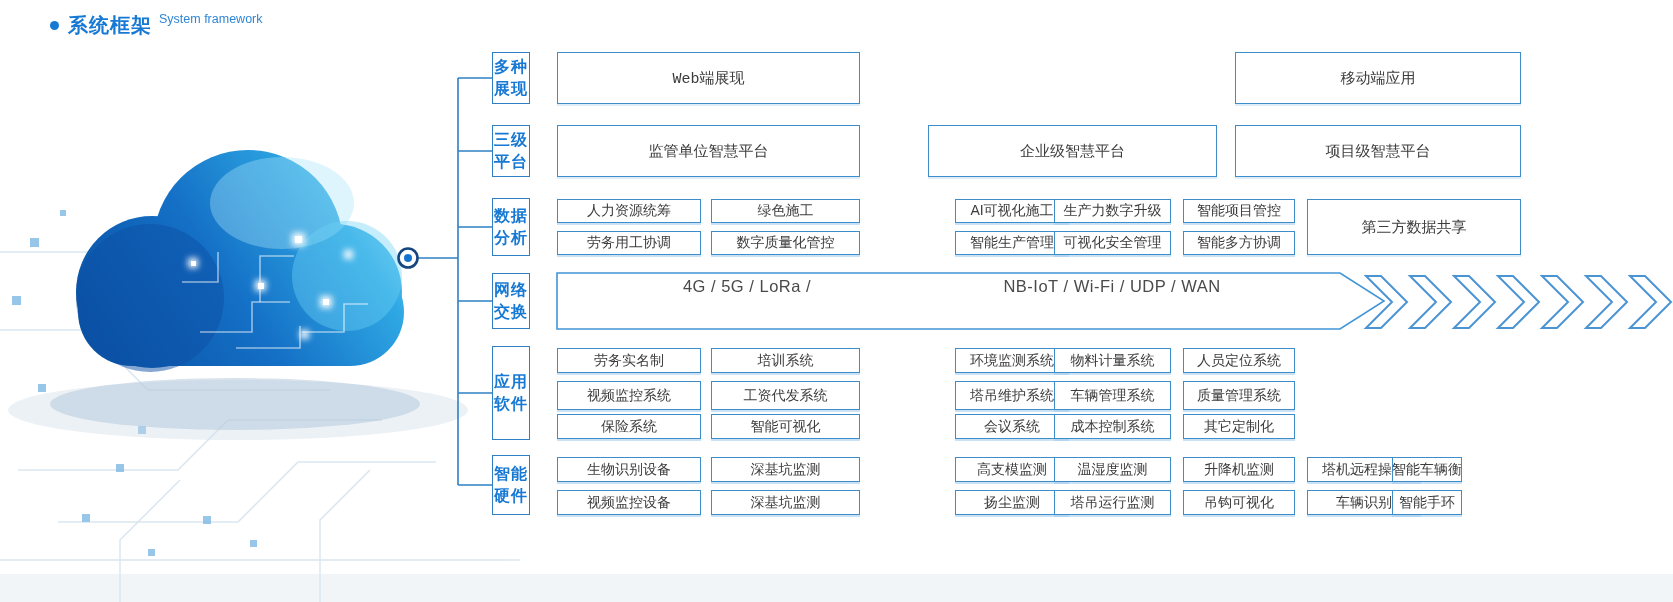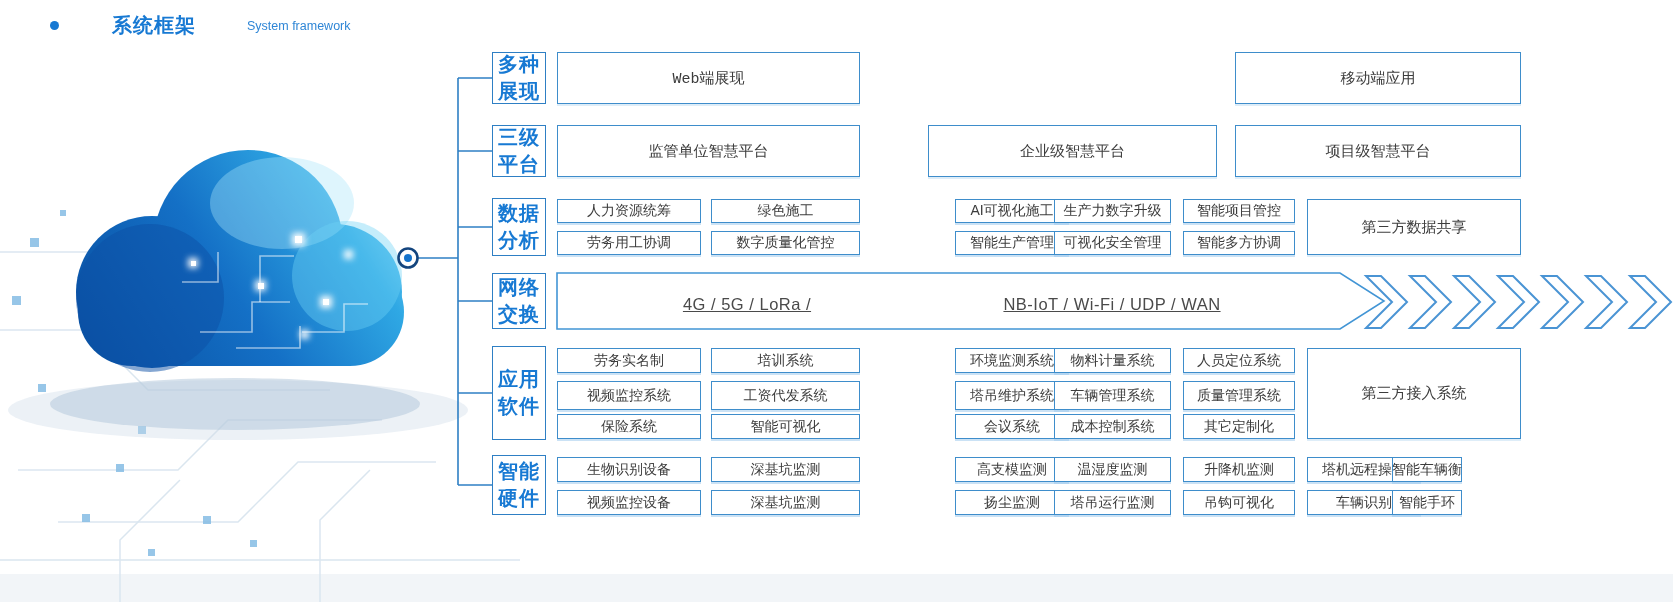--- a/index.html
+++ b/index.html
@@ -1,28 +1,28 @@
 <!DOCTYPE html>
 <html><head>
 <meta charset="utf-8">
 <style>
   html,body{margin:0;padding:0;background:#fff;}
   .canvas{position:relative;width:1673px;height:602px;background:#fff;overflow:hidden;
           font-family:"Liberation Sans",sans-serif;}
   .deco{position:absolute;left:0;top:0;z-index:0;}
 
   
-  .title{position:absolute;left:50px;top:12px;z-index:2;display:flex;align-items:center;gap:44px;}
+  .title{position:absolute;left:50px;top:12px;z-index:2;display:flex;align-items:flex-start;}
   .dot{width:9px;height:9px;border-radius:50%;background:#1779d3;align-self:center;margin-right:9px;}
   .tz{font-size:20px;font-weight:bold;color:#1779d3;letter-spacing:1px;}
   .te{font-size:12.5px;color:#2f86d6;margin-left:7px;}
 
   
-  .cat{position:absolute;left:492px;width:54px;z-index:2;box-sizing:border-box;background:#fff;
-       border:1.5px solid #2e7fc4;color:#1779d3;font-weight:bold;font-size:20px;line-height:1.35;
+  .cat{position:absolute;left:492px;width:38px;z-index:2;box-sizing:border-box;background:#fff;
+       border:1.5px solid #2e7fc4;color:#1779d3;font-weight:bold;font-size:16px;line-height:1.35;
        display:flex;flex-direction:column;align-items:center;justify-content:center;letter-spacing:1px;}
   .c1{top:52px;height:52px}.c2{top:125px;height:52px}.c3{top:198px;height:58px}
   .c4{top:273px;height:56px}.c5{top:346px;height:94px}.c6{top:455px;height:60px}
 
   
   .box{position:absolute;z-index:2;box-sizing:border-box;background:#fff;border:1px solid #3e8dcb;
        display:flex;align-items:center;justify-content:center;white-space:nowrap;
        color:#3c3c3c;font-size:14px;box-shadow:0 2px 0 rgba(160,203,236,.55);}
   .bigbox{font-size:15px;box-shadow:0 2px 0 rgba(160,203,236,.35);font-family:Liberation Mono, monospace;}
 
@@ -34,22 +34,22 @@
   .t3{top:199px;height:56px}.t5{top:348px;height:91px}
 
   
   .b1{left:557px;width:303px}.b2{left:928px;width:289px}.b3{left:1235px;width:286px}
   .lc1{left:557px;width:144px}.lc2{left:711px;width:149px}
   .rc1{left:955px;width:114px}.rc2{left:1054px;width:117px}.rc3{left:1183px;width:112px}
   .rc4{left:1307px;width:114px}.rc5{left:1392px;width:70px}
   .tall{left:1307px;width:214px}
 
   
-  .net-text{position:absolute;top:276px;height:56px;line-height:56px;z-index:2;text-align:center;
-            color:#4a4a4a;font-size:16.5px;letter-spacing:.5px;text-decoration:underline;}
+  .net-text{position:absolute;top:258px;height:56px;line-height:56px;z-index:2;text-align:center;
+            color:#4a4a4a;font-size:16.5px;letter-spacing:.5px;}
   .nt-l{left:557px;width:380px}
   .nt-r{left:937px;width:350px}
 </style>
 </head>
 <body>
 
 <div class="canvas">
 
   <svg class="deco" width="1673" height="602" viewBox="0 0 1673 602">
     <defs>
@@ -214,21 +214,20 @@
   <div class="box r5c lc2">智能可视化</div>
   <div class="box r5a rc1">环境监测系统</div>
   <div class="box r5a rc2">物料计量系统</div>
   <div class="box r5a rc3">人员定位系统</div>
   <div class="box r5b rc1">塔吊维护系统</div>
   <div class="box r5b rc2">车辆管理系统</div>
   <div class="box r5b rc3">质量管理系统</div>
   <div class="box r5c rc1">会议系统</div>
   <div class="box r5c rc2">成本控制系统</div>
   <div class="box r5c rc3">其它定制化</div>
-  <div class="box bigbox t5 tall">第三方接入系统</div>
 
   <div class="box r6a lc1">生物识别设备</div>
   <div class="box r6a lc2">深基坑监测</div>
   <div class="box r6b lc1">视频监控设备</div>
   <div class="box r6b lc2">深基坑监测</div>
   <div class="box r6a rc1">高支模监测</div>
   <div class="box r6a rc2">温湿度监测</div>
   <div class="box r6a rc3">升降机监测</div>
   <div class="box r6a rc4">塔机远程操作</div>
   <div class="box r6a rc5">智能车辆衡</div>

